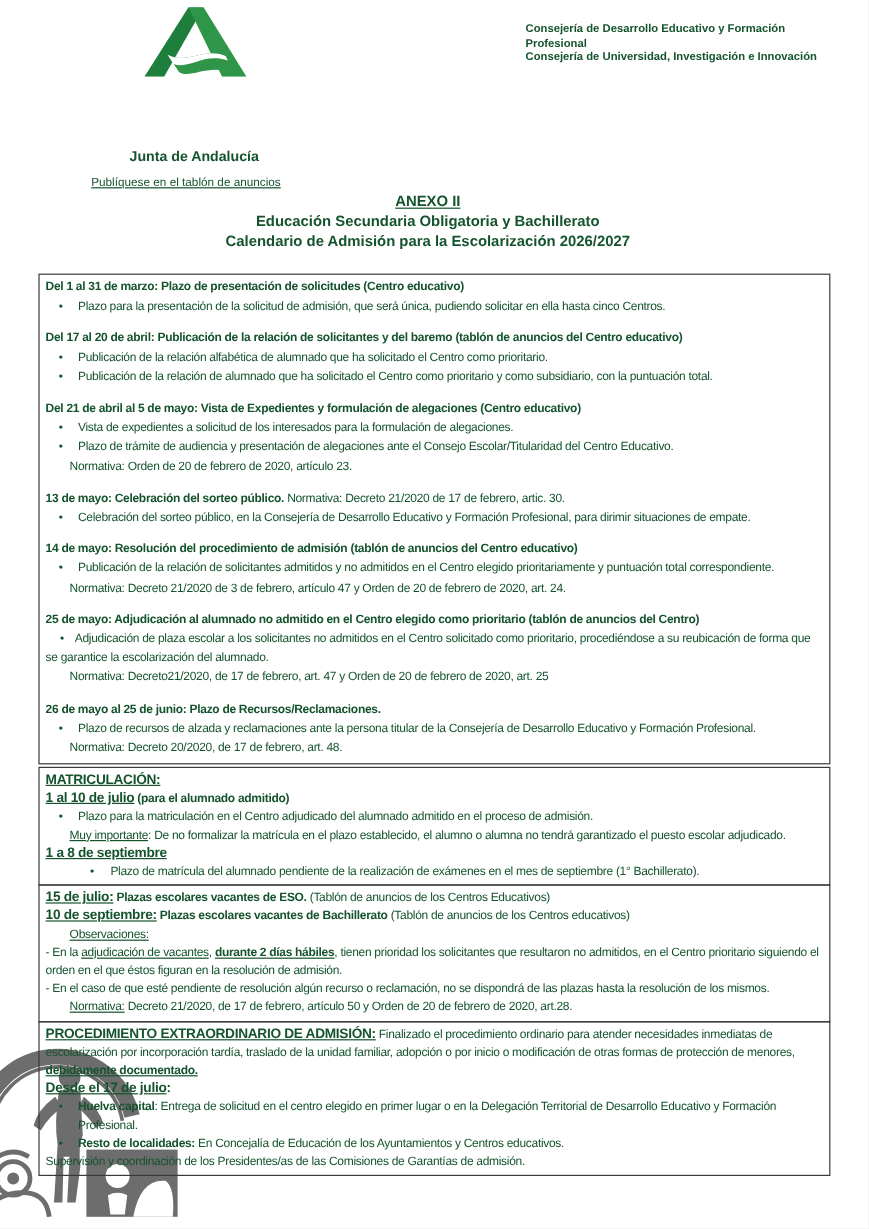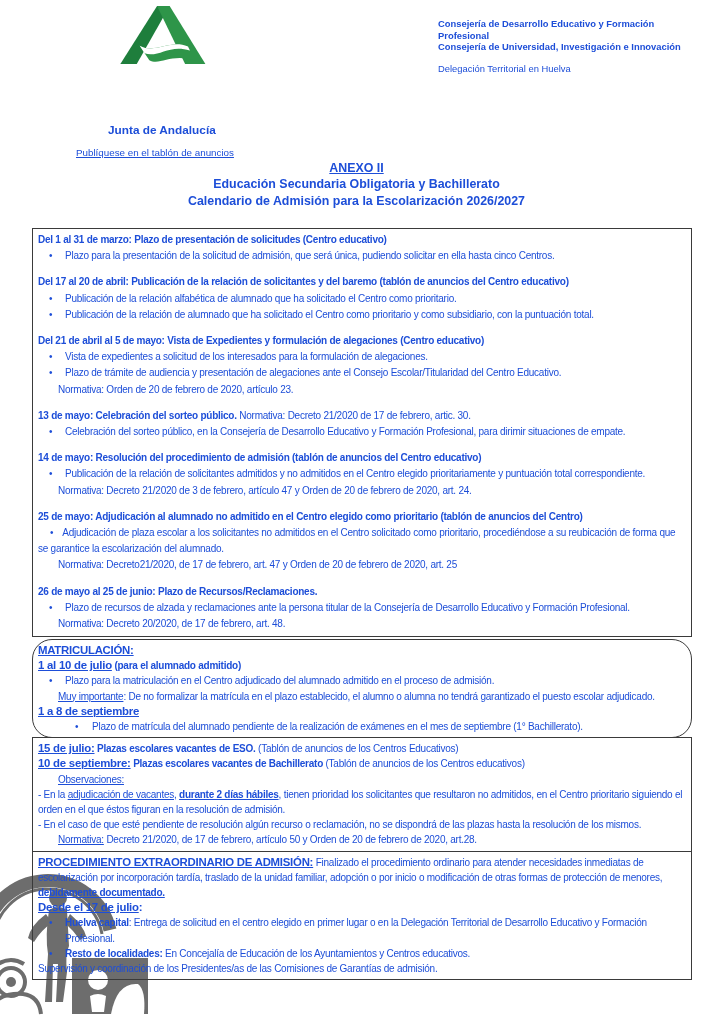--- a/index.html
+++ b/index.html
@@ -1,34 +1,34 @@
 <!DOCTYPE html>
 <html><head>
 <meta charset="utf-8">
 <style>
   html,body{margin:0;padding:0;background:#e8e8e8;}
   .sheet{position:relative;width:724px;height:1024px;background:#ffffff;overflow:hidden;
-         font-family:"Liberation Sans",sans-serif;color:#1d4ed8;margin:0 auto;}
+         font-family:"Liberation Sans",sans-serif;color:#14532d;margin:0 auto;}
 
   
   .logo{position:absolute;left:112px;top:6px;width:94px;height:58px;}
   .hdr-right{position:absolute;left:438px;top:18px;width:268px;font-size:9.4px;line-height:11.6px;}
   .hdr-right .bold{font-weight:bold;}
   .hdr-right .dept{margin-top:10px;}
   .junta{position:absolute;left:108px;top:123px;font-size:11.8px;font-weight:bold;}
   .publish{position:absolute;left:76px;top:147px;font-size:9.8px;text-decoration:underline;}
   .titles{position:absolute;left:0;top:160px;width:713px;text-align:center;font-weight:bold;}
   .titles .t1{font-size:12.4px;text-decoration:underline;line-height:16px;}
   .titles .t2,.titles .t3{font-size:12.4px;line-height:17px;}
 
   
   .boxes{position:absolute;left:32px;top:228px;width:660px;z-index:2;}
   .box{border:1px solid #3a3a3a;padding:3px 5px;box-sizing:border-box;background:transparent;}
   #boxA{height:409px;margin-bottom:2px;overflow:hidden;}
-  #boxB{margin-top:0;min-height:92px;border-radius:20px;}
+  #boxB{margin-top:0;min-height:92px;}
   #boxC{margin-top:-1px;min-height:107px;}
   #boxD{margin-top:-1px;min-height:123px;}
 
   .line{font-size:10px;line-height:16.2px;letter-spacing:-0.25px;}
   .tight .line{line-height:15.2px;}
   .line.gap{height:10px;}
   .line.norm{padding-left:20px;}
   span.b{font-weight:bold;}
   span.u{text-decoration:underline;}
   span.big{font-size:11.4px;}
@@ -50,21 +50,20 @@
   <svg class="logo" viewBox="0 0 96 60" aria-hidden="true">
     <polygon points="46,0 59,0 25,60 8,60" fill="#1E7E3C"></polygon>
     <polygon points="46,0 59,0 96,60 75,60" fill="#2E9549"></polygon>
     <path d="M 28 41 C 45 50 59 34 78 42 L 86 57 C 62 48 49 62 38 56 Z" fill="#2E9549"></path>
     <path d="M 28 41 C 45 50 59 34 78 42 L 80 46 C 58 39 48 54 33 49 Z" fill="#ffffff"></path>
   </svg>
 
   <div class="hdr-right">
     <div class="bold">Consejería de Desarrollo Educativo y Formación Profesional</div>
     <div class="bold">Consejería de Universidad, Investigación e Innovación</div>
-    <div class="dept">Delegación Territorial en Huelva</div>
   </div>
 
   <div class="junta">Junta de Andalucía</div>
   <div class="publish">Publíquese en el tablón de anuncios</div>
 
   <div class="titles">
     <div class="t1">ANEXO II</div>
     <div class="t2">Educación Secundaria Obligatoria y Bachillerato</div>
     <div class="t3">Calendario de Admisión para la Escolarización 2026/2027</div>
   </div>

